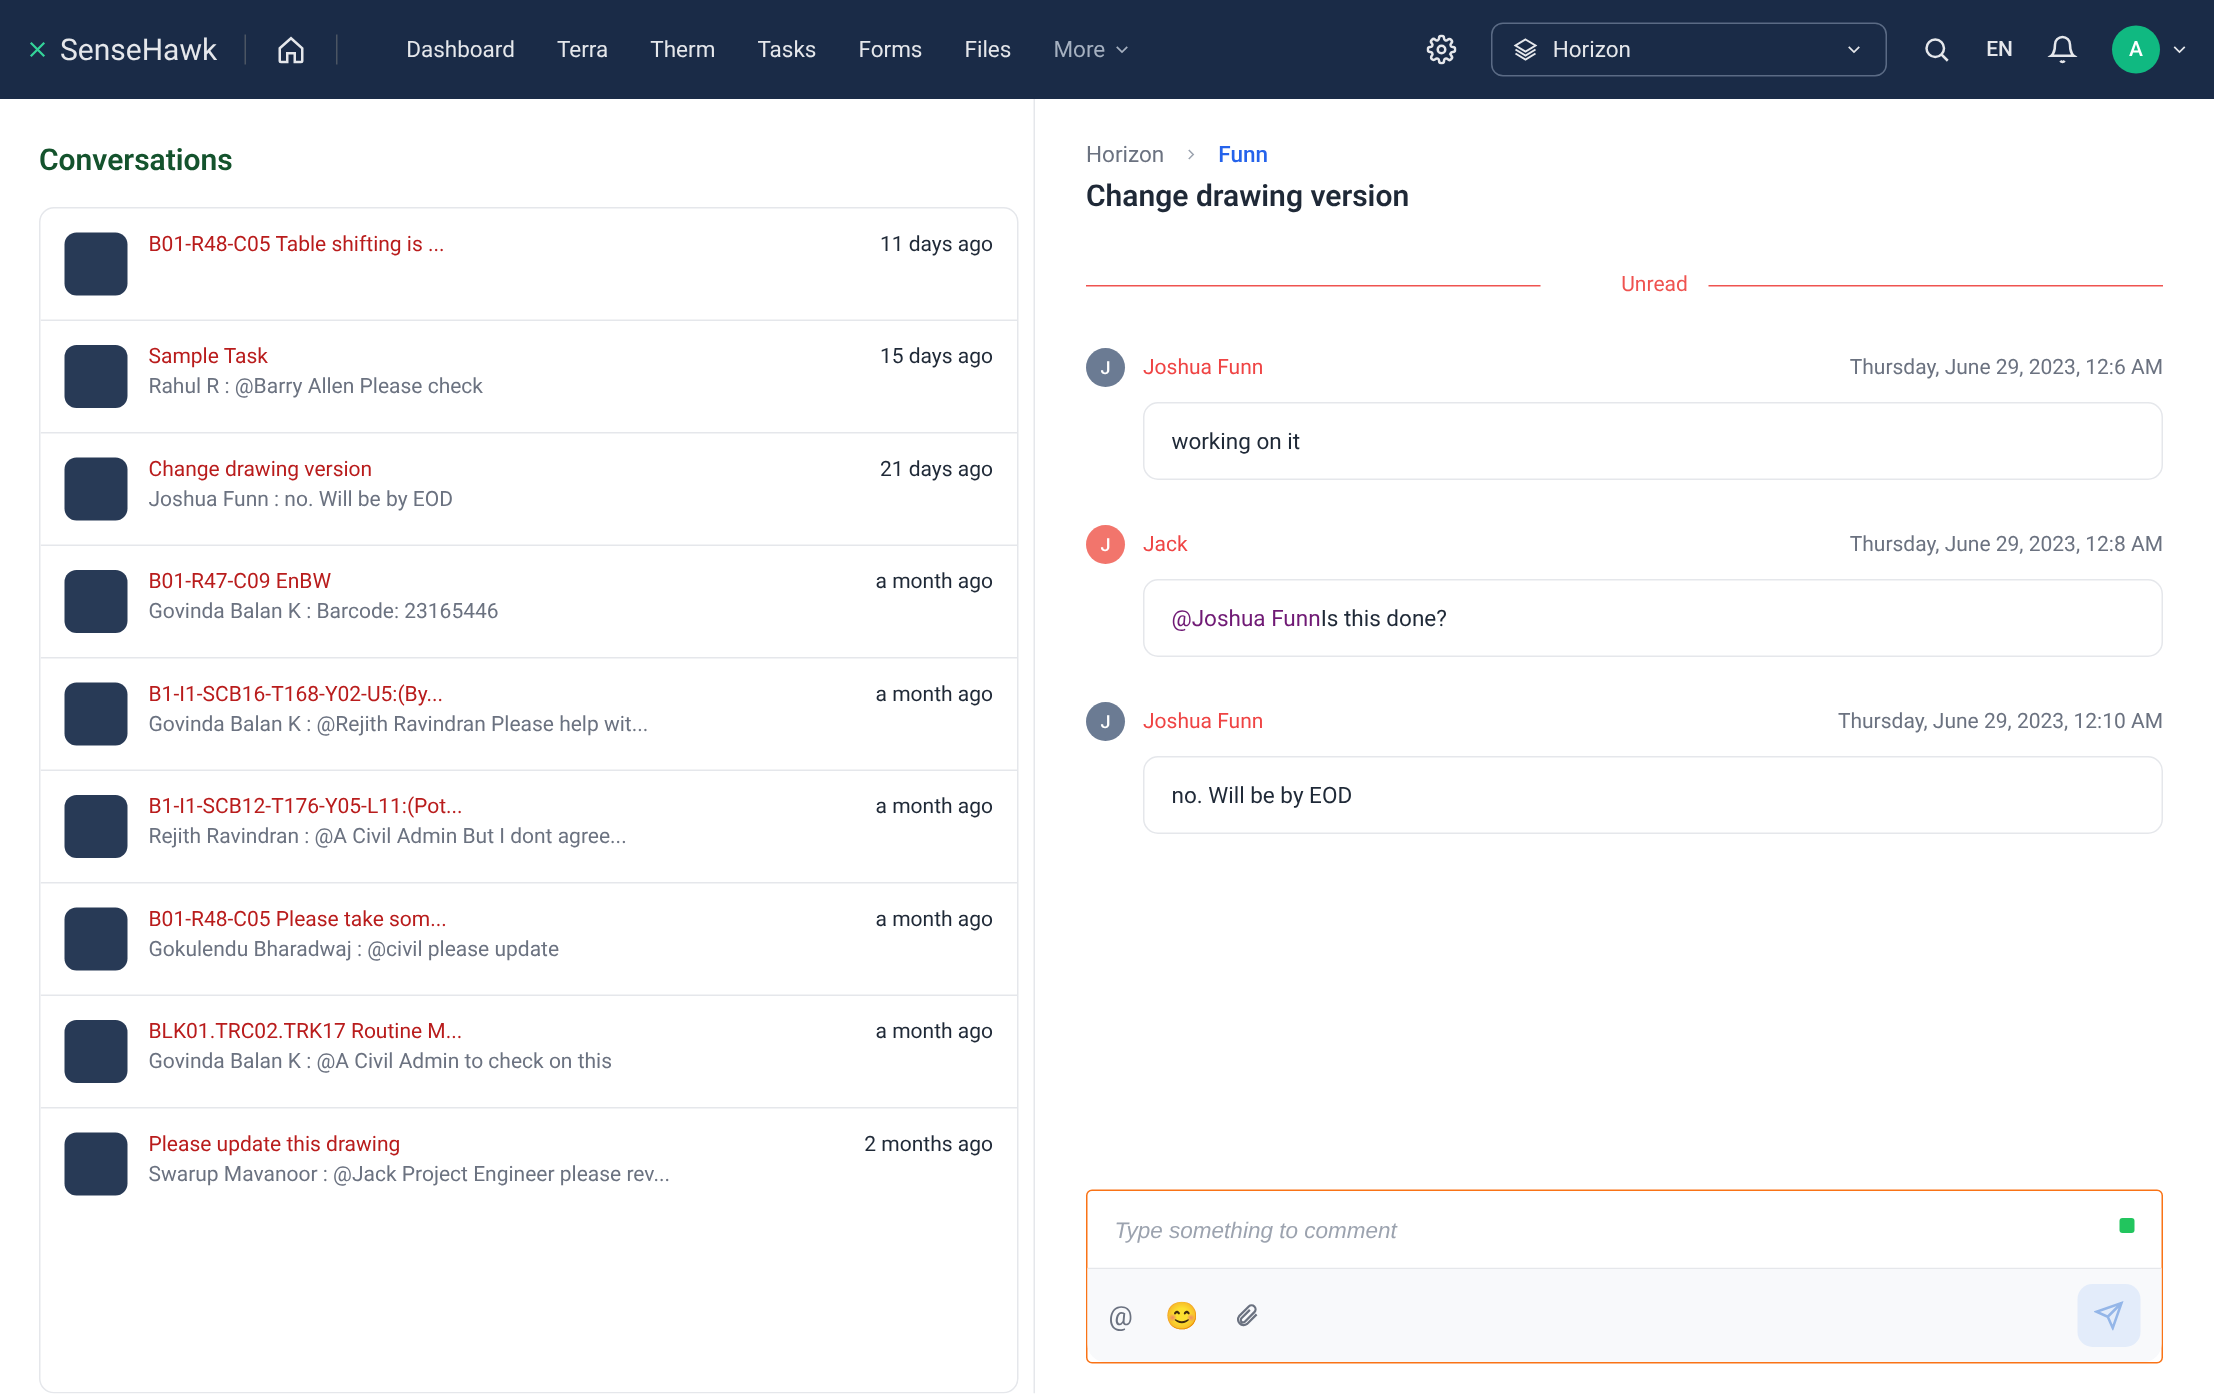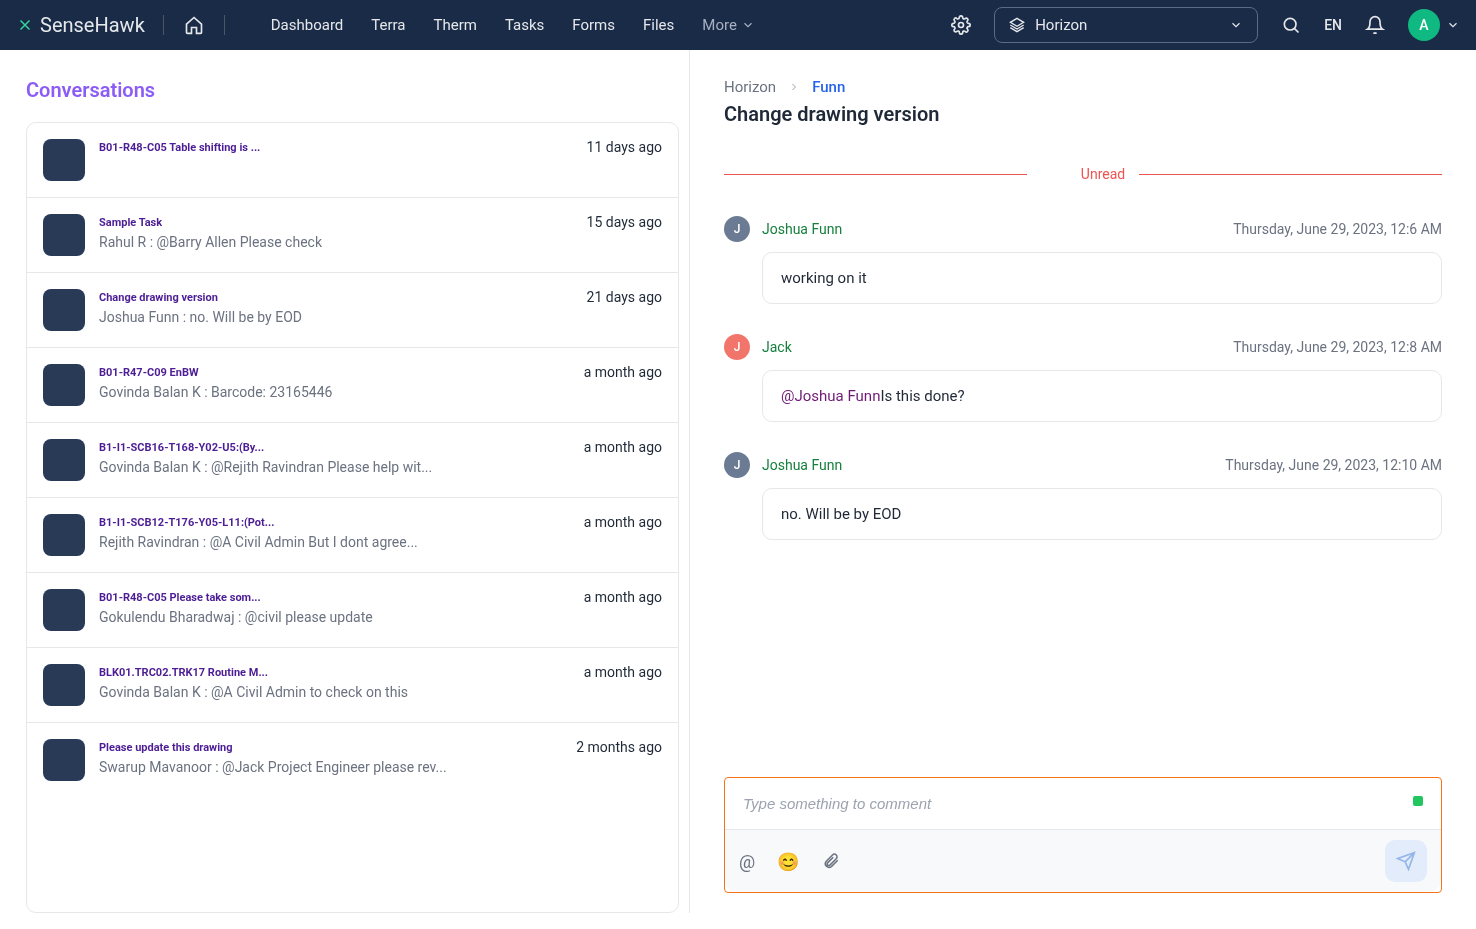--- a/index.html
+++ b/index.html
@@ -1,60 +1,60 @@
 <!DOCTYPE html>
 <html><head>
 <meta charset="utf-8">
 <style>
 * { box-sizing: border-box; margin: 0; padding: 0; }
 body { font-family: -apple-system, BlinkMacSystemFont, "Segoe UI", Roboto, sans-serif; background: #fff; color: #1f2937; width: 1476px; height: 929px; overflow: hidden; }
 
-.header { height: 50px; background: #1a2b47; display: flex; align-items: center; padding: 0 16px; color: #e5e7eb; }
+.header { height: 66px; background: #1a2b47; display: flex; align-items: center; padding: 0 16px; color: #e5e7eb; }
 .logo { display: flex; align-items: center; gap: 6px; font-size: 20px; font-weight: 400; }
 .logo-icon { width: 18px; height: 18px; }
 .divider-v { width: 1px; height: 20px; background: #4b5563; margin: 0 18px; }
 .home-btn { width: 24px; height: 24px; display: flex; align-items: center; justify-content: center; cursor: pointer; }
 .nav { display: flex; gap: 28px; margin-left: 28px; align-items: center; }
 .nav-item { color: #e5e7eb; font-size: 15px; cursor: pointer; }
 .nav-item.more { display: flex; align-items: center; gap: 4px; color: #a5b0c0; }
 .header-right { margin-left: auto; display: flex; align-items: center; gap: 22px; }
 .project-select { display: flex; align-items: center; gap: 10px; border: 1px solid #5b6b85; border-radius: 8px; padding: 8px 14px; width: 264px; cursor: pointer; }
 .project-select-text { flex: 1; font-size: 15px; color: #e5e7eb; }
 .icon-btn { width: 22px; height: 22px; display: flex; align-items: center; justify-content: center; cursor: pointer; color: #e5e7eb; }
 .lang { font-size: 14px; font-weight: 500; cursor: pointer; }
 .avatar { width: 32px; height: 32px; border-radius: 50%; background: #10b981; color: #fff; display: flex; align-items: center; justify-content: center; font-size: 14px; font-weight: 500; }
 .avatar-wrap { display: flex; align-items: center; gap: 6px; cursor: pointer; }
 
 .main { display: flex; height: calc(100% - 66px); }
 .left-panel { width: 690px; border-right: 1px solid #e5e7eb; padding: 28px 0 0 26px; display: flex; flex-direction: column; }
-.left-title { font-size: 20px; font-weight: 600; color: #8b5cf6; margin-bottom: 20px; }
+.left-title { font-size: 20px; font-weight: 600; color: #14532d; margin-bottom: 20px; }
 .conv-list { flex: 1; overflow-y: scroll; border: 1px solid #e5e7eb; border-radius: 10px; margin-right: 10px; }
 .conv-list::-webkit-scrollbar { width: 14px; }
 .conv-list::-webkit-scrollbar-thumb { background: #c7cdd6; border-radius: 10px; border: 3px solid #fff; }
 .conv-item { display: flex; gap: 14px; padding: 16px; border-bottom: 1px solid #e5e7eb; cursor: pointer; }
 .conv-item:last-child { border-bottom: none; }
 .conv-thumb { width: 42px; height: 42px; border-radius: 8px; background: #283a56; flex-shrink: 0; }
 .conv-body { flex: 1; min-width: 0; }
 .conv-row1 { display: flex; justify-content: space-between; align-items: center; gap: 10px; }
-.conv-title { font-size: 11px; color: #4c1d95; font-weight: 700; white-space: nowrap; overflow: hidden; text-overflow: ellipsis; }
+.conv-title { font-size: 14px; color: #b91c1c; font-weight: 400; white-space: nowrap; overflow: hidden; text-overflow: ellipsis; }
 .conv-time { font-size: 14px; color: #1f2937; white-space: nowrap; }
 .conv-preview { font-size: 14px; color: #6b7280; margin-top: 4px; white-space: nowrap; overflow: hidden; text-overflow: ellipsis; }
 
 .right-panel { flex: 1; padding: 28px 34px 20px 34px; display: flex; flex-direction: column; }
 .breadcrumb { display: flex; align-items: center; gap: 12px; font-size: 15px; color: #6b7280; }
 .breadcrumb .bc-task { color: #2563eb; font-weight: 500; }
 .thread-title { font-size: 20px; font-weight: 600; margin-top: 6px; margin-bottom: 40px; }
 .unread-sep { display: flex; align-items: center; gap: 14px; margin-bottom: 34px; }
 .unread-sep .line { flex: 1; height: 1px; background: #ef5350; }
 .unread-sep .label { color: #ef5350; font-size: 14px; padding-left: 40px; }
 .messages { flex: 1; overflow-y: auto; }
 .msg { margin-bottom: 30px; }
 .msg-head { display: flex; align-items: center; gap: 12px; }
 .msg-avatar { width: 26px; height: 26px; border-radius: 50%; display: flex; align-items: center; justify-content: center; font-size: 12px; color: #fff; font-weight: 500; }
-.msg-name { font-size: 14px; color: #15803d; }
+.msg-name { font-size: 14px; color: #ef4444; }
 .msg-time { margin-left: auto; font-size: 14px; color: #6b7280; }
 .msg-bubble { margin-left: 38px; margin-top: 10px; border: 1px solid #e5e7eb; border-radius: 10px; padding: 16px 18px; font-size: 15px; color: #1f2937; }
 .mention { color: #701a75; }
 .composer { border: 1px solid #f97316; border-radius: 4px; margin-top: 10px; }
 .composer-input { padding: 16px 18px; position: relative; }
 .composer-input input { border: none; outline: none; width: 100%; font-size: 15px; color: #1f2937; }
 .composer-input input::placeholder { color: #9ca3af; font-style: italic; }
 .status-dot { position: absolute; right: 18px; top: 18px; width: 10px; height: 10px; background: #22c55e; border-radius: 2px; }
 .composer-toolbar { background: #f8f9fb; border-top: 1px solid #e5e7eb; border-radius: 0 0 12px 12px; padding: 10px 14px; display: flex; align-items: center; gap: 22px; }
 .composer-toolbar .tb-icon { font-size: 18px; cursor: pointer; color: #6b7280; }

